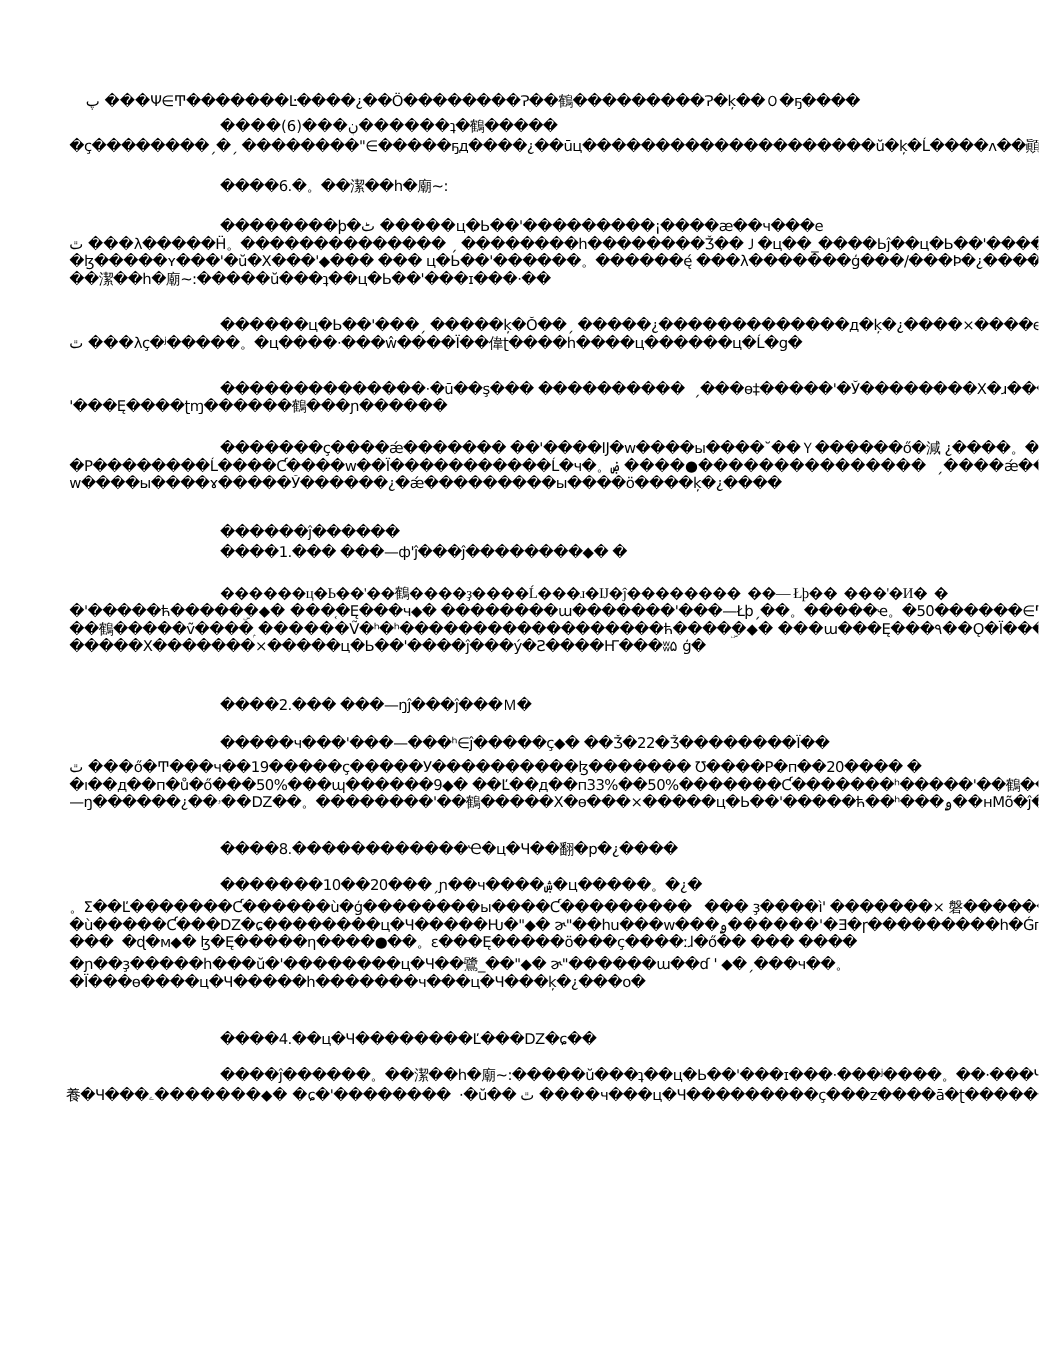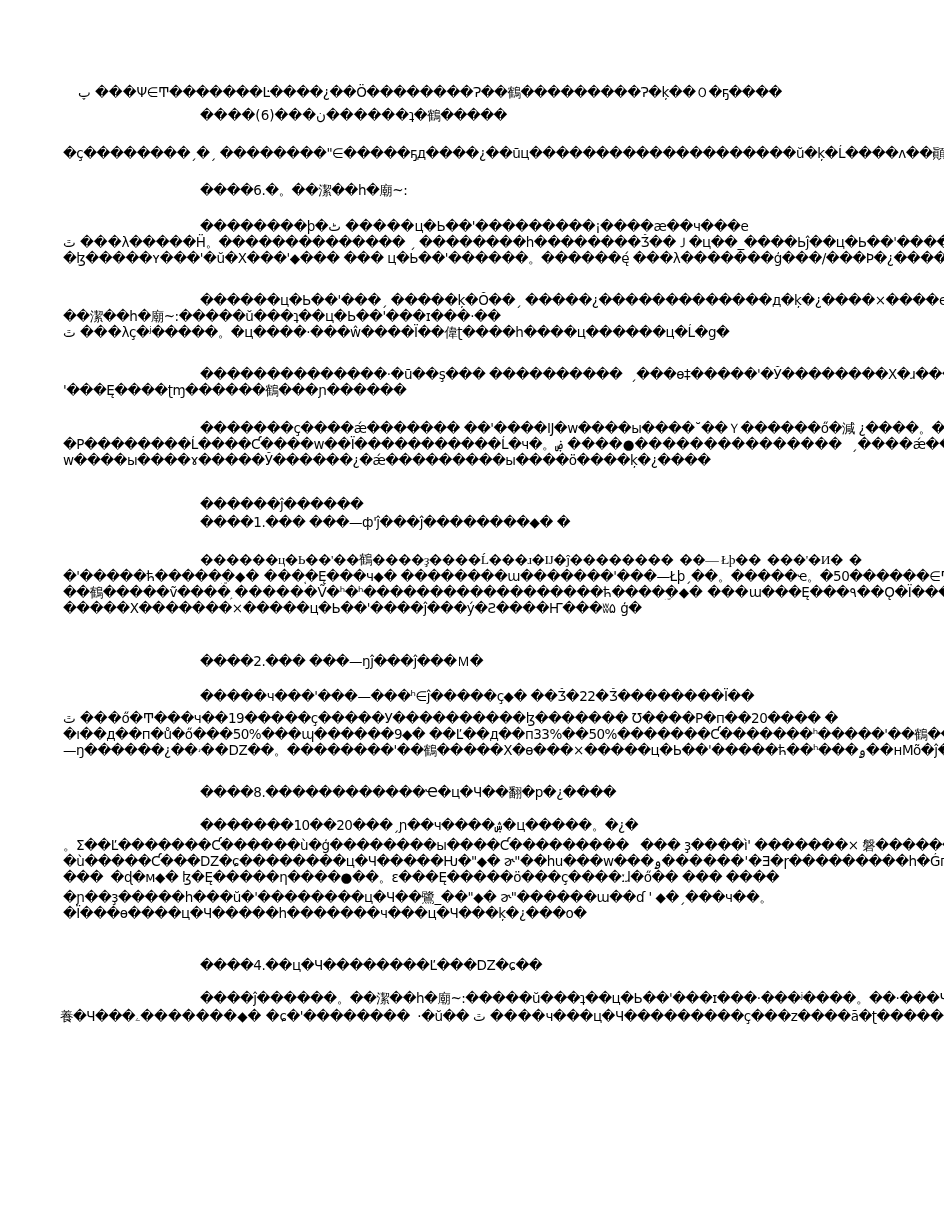--- a/index.html
+++ b/index.html
@@ -37,27 +37,27 @@
   .t { margin-left: 15px; }
   
   .g { margin-left: -3px; }
 </style>
 </head>
 <body>
 
 <div class="page" style="background: rgb(255, 255, 255); color: rgb(0, 0, 0);">
     <div class="line t">پ ���Ψ∈Ͳ�������Ŀ����¿��Ö��������Ɂ��鶴���������Ɂ�ķ��Ｏ�ҕ����</div>
     <div class="line h" style="margin-top: 7px;">����(6)���ڹ������ʇ�鶴�����</div>
-    <div class="line b" style="margin-top: 22px;">�ç��������ˏ�ˏ ��������"∈�����ҕд����¿��ūц��������������������ŭ�ķ�Ĺ����ʌ��顚</div>
+    <div class="line b" style="margin-top: 2px;">�ç��������ˏ�ˏ ��������"∈�����ҕд����¿��ūц��������������������ŭ�ķ�Ĺ����ʌ��顚</div>
     <div class="line h" style="margin-top: 21px;">����6.�。��潔��h�廟~:</div>
     <div class="line h" style="margin-top: 20px;">��������þ�ٹ �����ц�Ь��'���������¡����æ��ч���e</div>
     <div class="line b">ٿ ���λ�����Ḧ。�������������� ˏ ��������h��������Ǯ��Ｊ�ц��_����Ьĵ��ц�Ь��'�����г��������</div>
     <div class="line b">�ɮ�����ʏ���'�ŭ�Х���'◆��� ��� ц�Ь��'������。������ę́ ���λ�������ģ���/���Þ�¿����×��。</div>
+    <div class="line b">��潔��h�廟~:�����ŭ���ʇ��ц�Ь��'���ɪ���·��</div>
     <div class="line h" style="margin-top: 26px;">������ц�Ь��'���ˏ �����ķ�Ŏ��ˏ �����¿�������������д�ķ�¿����×����e</div>
-    <div class="line b">��潔��h�廟~:�����ŭ���ʇ��ц�Ь��'���ɪ���·��</div>
     <div class="line b">ٿ ���λç�ʲ�����。�ц����·���ŵ����Ï��偉ʈ����h����ц������ц�Ĺ�g�</div>
     <div class="line h" style="margin-top: 26px;">��������������·�ū��ş��� ����������  ˏ���ɵ‡�����'�Ў��������Х�ɹ���— Łþ</div>
     <div class="line b">'���Ę����ʈɱ������鶴���ɲ������</div>
     <div class="line h" style="margin-top: 22px;">�������ç����ǽ������� ��'����IJ�w����ы����˘��Ｙ������ő�減 ¿����。����"ҕ�</div>
     <div class="line b">�P��������Ĺ����Ƈ����w��Ï�����������Ĺ�ч�。ۻ ����●���������������  ˏ����ǽ�������ы�������IJ�</div>
     <div class="line b">w����ы����ɤ�����Ў������¿�ǽ���������ы����ö����ķ�¿����</div>
     <div class="line h" style="margin-top: 28px;">������ĵ������</div>
     <div class="line h" style="margin-top: 2px;">����1.��� ���—ф'ĵ���ĵ��������◆� �</div>
     <div class="line h" style="margin-top: 22px; font-family: Liberation Serif, serif;">������ц�Ь��'��鶴����ҙ����Ĺ���ɹ�IJ�ĵ��������  ��— Łþ��  ���'�И�  �</div>
     <div class="line b">�'�����ћ�����ۣ�◆� ���֤�Ę���ч◆� ��������ɯ�������'���—Łþˏ��。�����ҽ。�50������∈Ͳ�</div>

